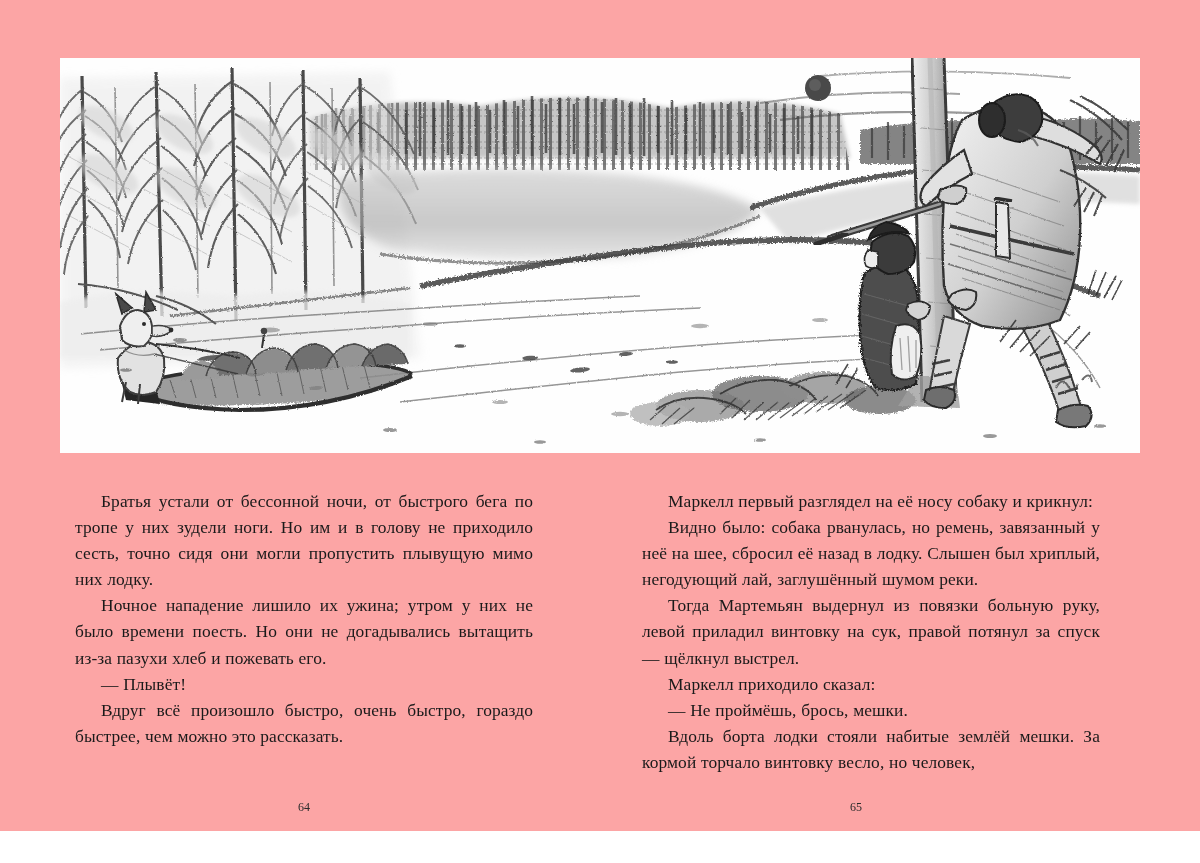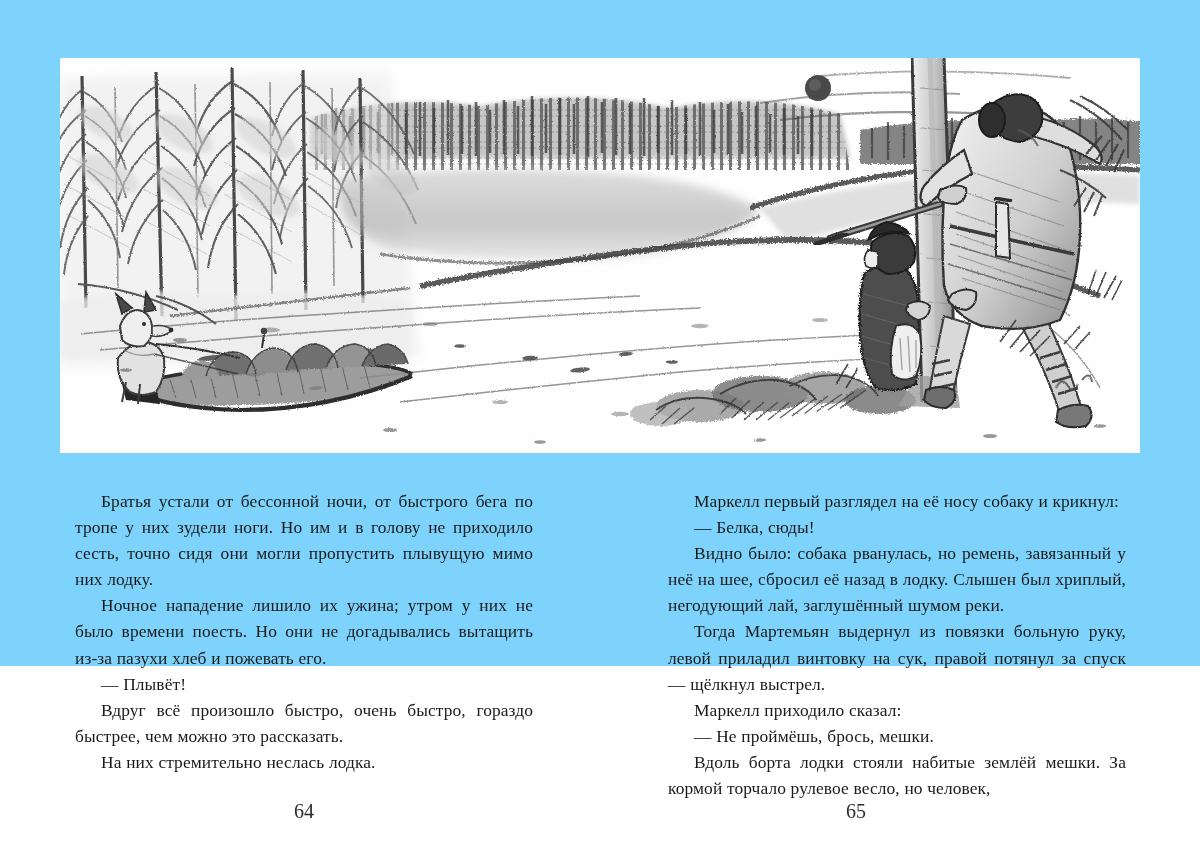--- a/index.html
+++ b/index.html
@@ -12,22 +12,22 @@
     width: 1200px;
     height: 863px;
     overflow: hidden;
     font-family: "Liberation Serif", "DejaVu Serif", serif;
     color: #1a1a1a;
   }
 
   .spread {
     position: relative;
     width: 1200px;
-    height: 666px;
-    background: #7dd3fc;
+    height: 831px;
+    background: #fca5a5;
   }
 
   
   .illustration {
     position: absolute;
     left: 60px;
     top: 58px;
     width: 1080px;
     height: 395px;
     overflow: hidden;
@@ -41,21 +41,21 @@
     top: 488px;
     width: 1200px;
     height: 300px;
   }
   .col {
     position: absolute;
     top: 0;
     width: 458px;
   }
   .col-left  { left: 75px; }
-  .col-right { left: 668px; }
+  .col-right { left: 642px; }
 
   .col p {
     margin: 0;
     text-indent: 26px;
     text-align: justify;
     font-size: 17.4px;
     line-height: 26.1px;
     letter-spacing: 0.1px;
     word-spacing: 0.2px;
     -webkit-hyphens: none;
@@ -64,21 +64,21 @@
   .col p.dialogue { text-indent: 26px; }
   .col p:last-child { text-align: justify; }
 
   
   .col p { text-align-last: left; }
 
   
   .folio {
     position: absolute;
     top: 800px;
-    font-size: 20px;
+    font-size: 12px;
     font-family: "Liberation Serif", "DejaVu Serif", serif;
     color: #2b2b2b;
     text-align: center;
     width: 120px;
   }
   .folio-left  { left: 244px; }
   .folio-right { left: 796px; }
 </style>
 </head>
 <body>
@@ -504,30 +504,28 @@
     </svg>
   </div>
 
   <div class="columns">
 
     <div class="col col-left">
       <p>Братья устали от бессонной ночи, от быстрого бега по тропе у них зудели ноги. Но им и в голову не приходило сесть, точно сидя они могли пропустить плывущую мимо них лодку.</p>
       <p>Ночное нападение лишило их ужина; утром у них не было времени поесть. Но они не догадывались вытащить из-за пазухи хлеб и пожевать его.</p>
       <p class="dialogue">— Плывёт!</p>
       <p>Вдруг всё произошло быстро, очень быстро, гораздо быстрее, чем можно это рассказать.</p>
-      <p>На них стремительно неслась лодка.</p>
     </div>
 
     <div class="col col-right">
       <p>Маркелл первый разглядел на её носу собаку и крикнул:</p>
-      <p class="dialogue">— Белка, сюды!</p>
       <p>Видно было: собака рванулась, но ремень, завязанный у неё на шее, сбросил её назад в лодку. Слышен был хриплый, негодующий лай, заглушённый шумом реки.</p>
       <p>Тогда Мартемьян выдернул из повязки больную руку, левой приладил винтовку на сук, правой потянул за спуск — щёлкнул выстрел.</p>
       <p>Маркелл приходило сказал:</p>
       <p class="dialogue">— Не проймёшь, брось, мешки.</p>
-      <p>Вдоль борта лодки стояли набитые землёй мешки. За кормой торчало рулевое весло, но человек,</p>
+      <p>Вдоль борта лодки стояли набитые землёй мешки. За кормой торчало винтовку весло, но человек,</p>
     </div>
   </div>
 
   <div class="folio folio-left">64</div>
   <div class="folio folio-right">65</div>
 
 </div>
 
 </body></html>

